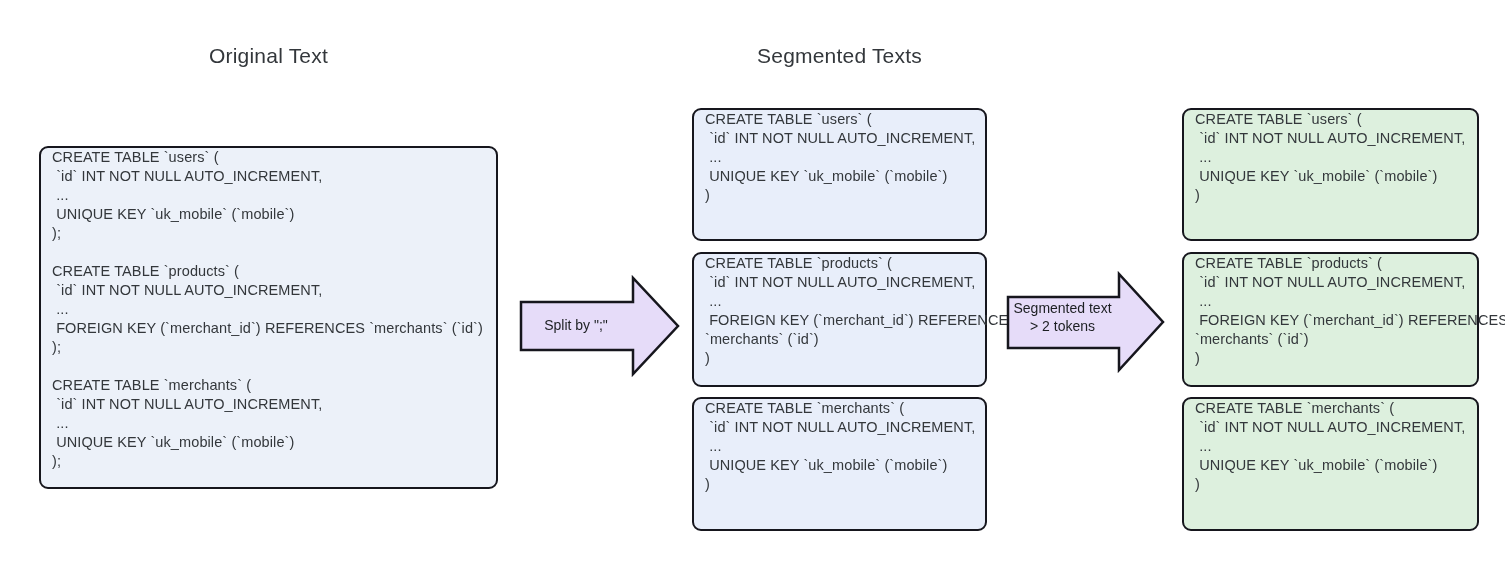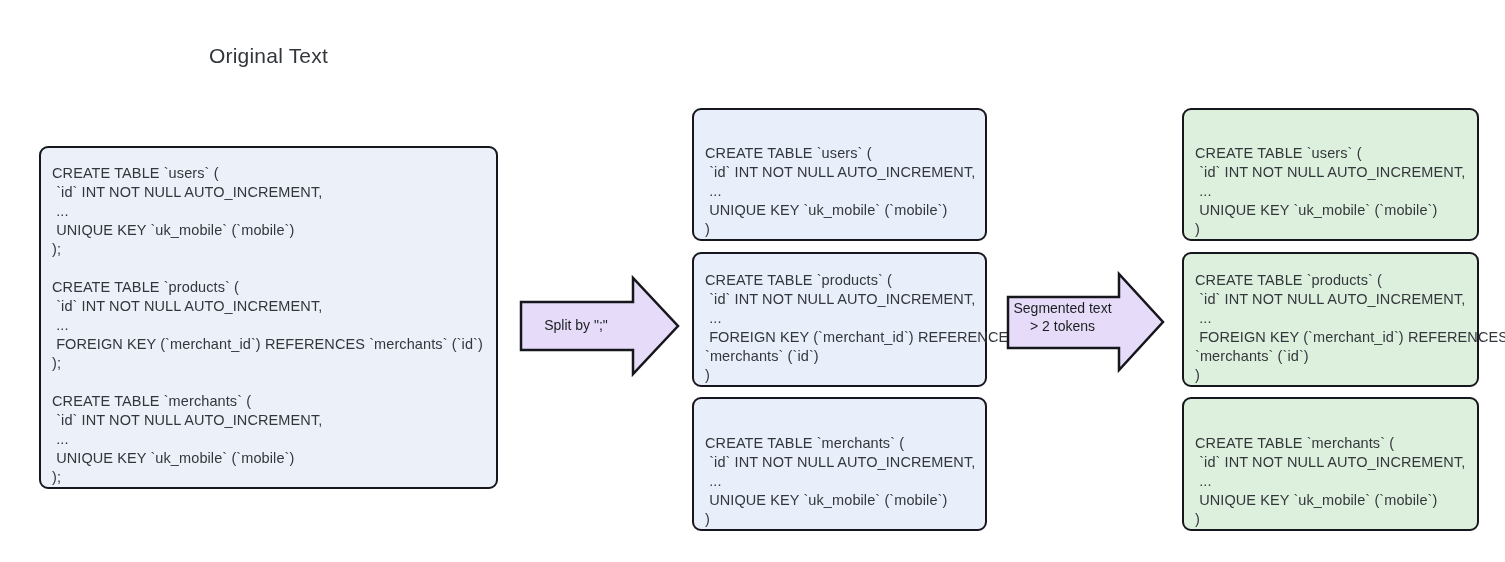--- a/index.html
+++ b/index.html
@@ -29,21 +29,21 @@
     font-size: 21px;
     font-weight: 400;
     color: var(--text);
     letter-spacing: 0.2px;
   }
   .codebox {
     position: absolute;
     border: 2px solid var(--box-border);
     border-radius: 9px;
     display: flex;
-    align-items: flex-end;
+    align-items: flex-start;
   }
   .codebox pre {
     font-family: "Liberation Sans", "DejaVu Sans", sans-serif;
     font-size: 14.5px;
     line-height: 19px;
     white-space: pre;
     color: var(--text);
     padding-left: 11px;
     letter-spacing: 0.1px;
   }
@@ -69,20 +69,21 @@
     white-space: pre-line;
     color: #1c1f22;
   }
 </style>
 </head>
 <body>
 
 <div class="canvas">
 
   <div class="col-title" style="left:39px;width:459px;">Original Text</div>
+  <div class="col-title" style="left:692px;width:295px;">Segmented Texts</div>
 
   <div class="codebox fill-original" style="left:39px;top:146px;width:459px;height:343px;">
     <pre>CREATE TABLE `users` (
  `id` INT NOT NULL AUTO_INCREMENT,
  ...
  UNIQUE KEY `uk_mobile` (`mobile`)
 );
 
 CREATE TABLE `products` (
  `id` INT NOT NULL AUTO_INCREMENT,

